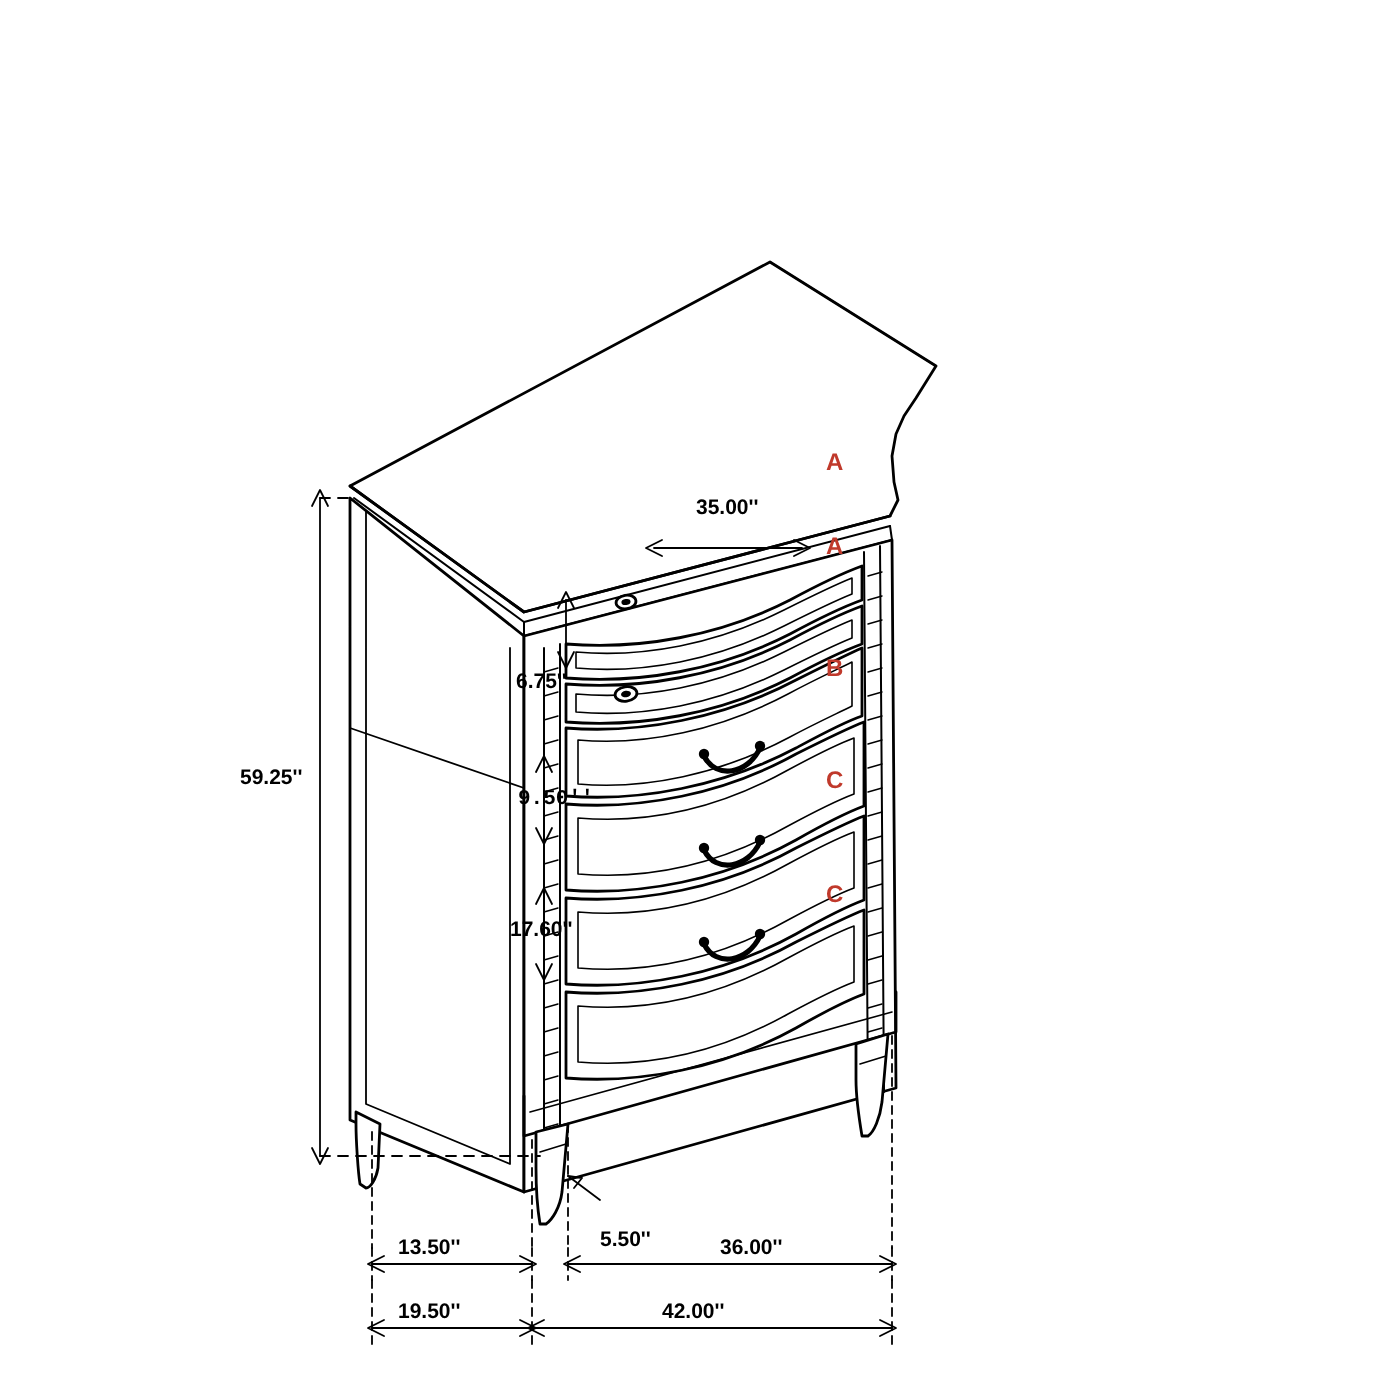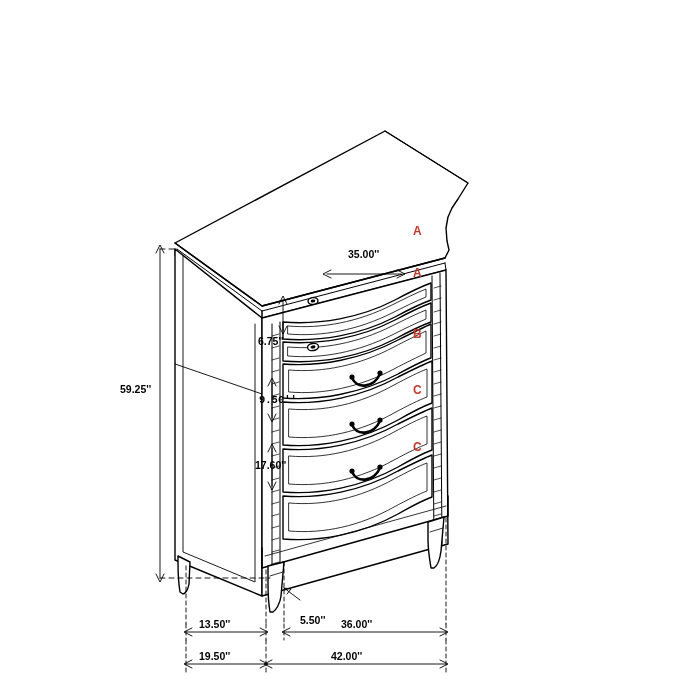--- a/index.html
+++ b/index.html
@@ -248,21 +248,21 @@
     </g>
   </svg>
 
   <div class="dim-label" style="left:120px; top:383px;">59.25''</div>
   <div class="dim-label" style="left:348px; top:248px;">35.00''</div>
   <div class="dim-label" style="left:258px; top:307px;margin-top:28px;">6.75''</div>
   <div class="dim-label" style="left:259px; top:394px;font-family:Liberation Mono, monospace;">9.50''</div>
   <div class="dim-label" style="left:255px; top:459px;">17.60''</div>
   <div class="dim-label" style="left:300px; top:586px;margin-top:28px;">5.50''</div>
   <div class="dim-label" style="left:199px; top:618px;">13.50''</div>
-  <div class="dim-label" style="left:341px; top:618px;text-align:center;">36.00''</div>
+  <div class="dim-label" style="left:360px; top:618px;text-align:center;">36.00''</div>
   <div class="dim-label" style="left:199px; top:650px;text-align:right;">19.50''</div>
   <div class="dim-label" style="left:331px; top:650px;">42.00''</div>
 
   <div class="letter-label" style="left:413px; top:224px;">A</div>
   <div class="letter-label" style="left:413px; top:266px;">A</div>
   <div class="letter-label" style="left:413px; top:327px;">B</div>
   <div class="letter-label" style="left:413px; top:383px;">C</div>
   <div class="letter-label" style="left:413px; top:440px;">C</div>
 
 </div>

